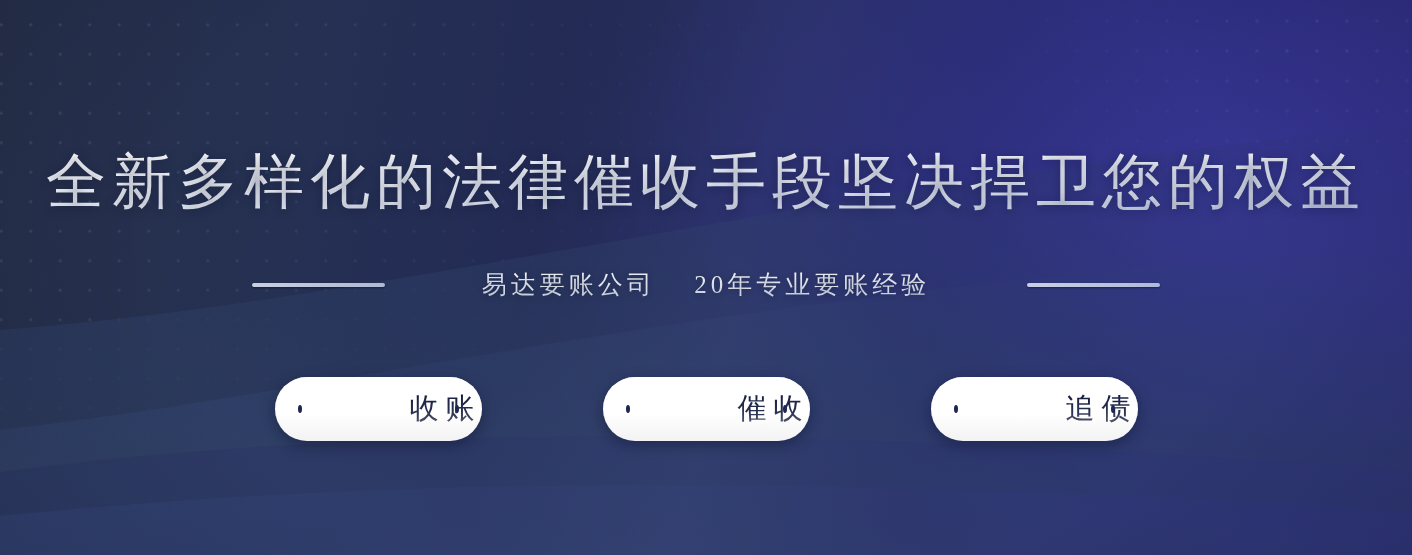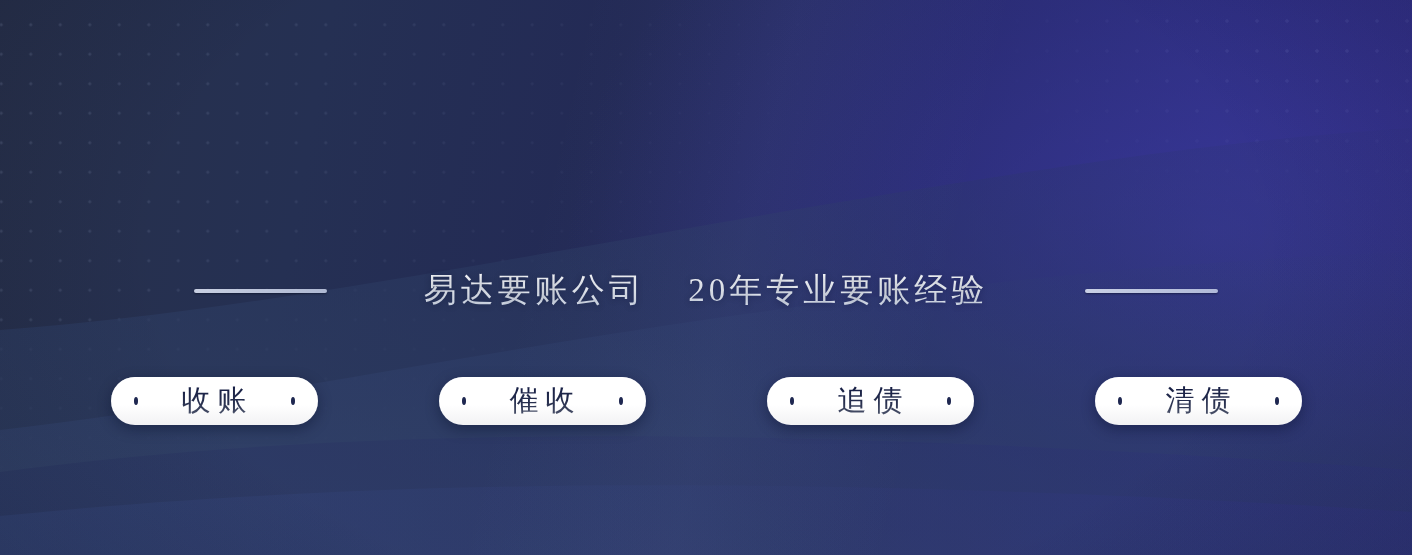--- a/index.html
+++ b/index.html
@@ -85,21 +85,21 @@
   }
   .rule {
     width: 133px;
     height: 4px;
     border-radius: 2px;
     background: linear-gradient(90deg, rgba(214,221,238,0.92), rgba(198,208,232,0.85));
     box-shadow: 0 1px 2px rgba(5,8,25,0.45);
     flex: none;
   }
   .subtitle {
-    font-size: 33px;
+    font-size: 25px;
     letter-spacing: 4px;
     white-space: nowrap;
     color: #eef1f8;
     background: linear-gradient(180deg, #ffffff 0%, #eef2f9 50%, #ccd5e6 100%);
     -webkit-background-clip: text;
             background-clip: text;
     -webkit-text-fill-color: transparent;
     text-shadow: 0 1px 6px rgba(8,12,35,0.30);
   }
   .subtitle .sub-gap { display: inline-block; width: 18px; }
@@ -110,27 +110,27 @@
     top: 377px;
     left: 0;
     width: 100%;
     display: flex;
     justify-content: center;
     gap: 121px;
   }
   .pill {
     position: relative;
     width: 207px;
-    height: 48px;
+    height: 64px;
     border-radius: 32px;
     background: linear-gradient(180deg, #ffffff 0%, #ffffff 58%, #f2f2f4 100%);
     box-shadow: 0 4px 14px rgba(6,10,35,0.38), 0 1px 0 rgba(255,255,255,0.6) inset;
     display: flex;
     align-items: center;
-    justify-content: center;
+    justify-content: flex-end;
     cursor: pointer;
   }
   .pill-label {
     font-size: 29px;
     letter-spacing: 7px;
     text-indent: 7px;
     color: #1c2550;
     background: linear-gradient(180deg, #0f1740 0%, #28304f 55%, #5d6478 100%);
     -webkit-background-clip: text;
             background-clip: text;
@@ -185,20 +185,21 @@
     <path d="M0,330 C250,312 540,252 840,202 C1080,162 1250,138 1412,128 L1412,555 L0,555 Z" fill="url(#wv1)"></path>
     <path d="M0,430 C230,404 470,352 760,312 C1020,276 1230,258 1412,252 L1412,555 L0,555 Z" fill="url(#wv2)"></path>
 
     <path d="M0,472 C300,432 700,418 1412,470 L1412,555 L0,555 Z" fill="url(#wv3)"></path>
     <path d="M0,516 C340,482 760,470 1412,512 L1412,555 L0,555 Z" fill="url(#wv4)"></path>
   </svg>
 
   <div class="bg-layer sweep"></div>
   <div class="bg-layer vignette"></div>
 
+  <h1 class="headline">全新多样化的法律催收手段坚决捍卫您的权益</h1>
 
   <div class="subtitle-row">
     <span class="rule"></span>
     <div class="subtitle">
       <span>易达要账公司</span>
       <span class="sub-gap"></span>
       <span>20年专业要账经验</span>
     </div>
     <span class="rule"></span>
   </div>
@@ -212,20 +213,15 @@
     <div class="pill">
       <span class="pill-dot left"></span>
       <span class="pill-label">催收</span>
       <span class="pill-dot right"></span>
     </div>
     <div class="pill">
       <span class="pill-dot left"></span>
       <span class="pill-label">追债</span>
       <span class="pill-dot right"></span>
     </div>
-    <div class="pill">
-      <span class="pill-dot left"></span>
-      <span class="pill-label">清债</span>
-      <span class="pill-dot right"></span>
-    </div>
   </div>
 
 </div>
 
 </body></html>

